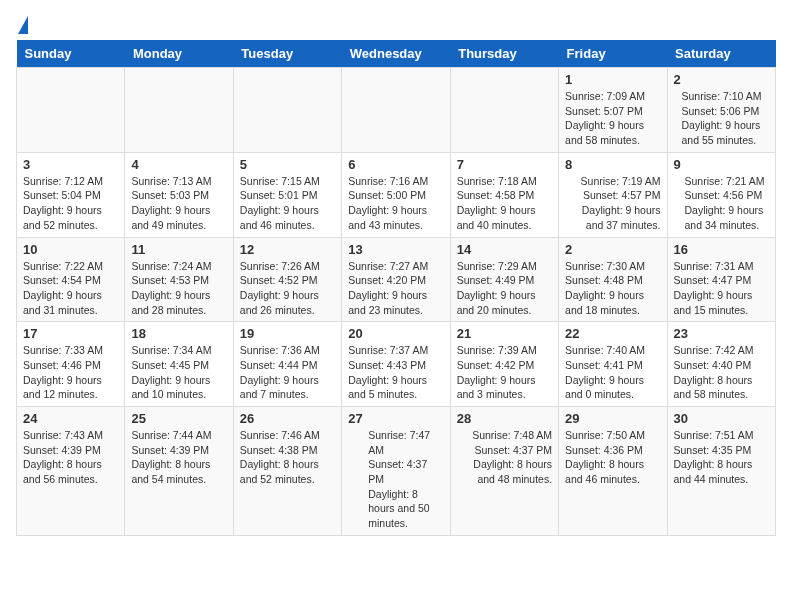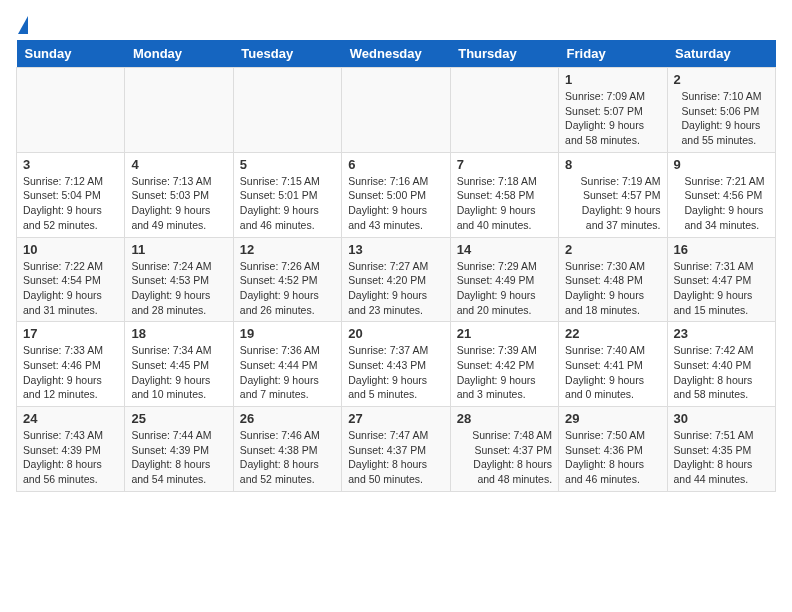--- a/index.html
+++ b/index.html
@@ -291,21 +291,21 @@
 Daylight: 8 hours and 54 minutes.</div>
         </td>
         <td>
           <span class="day-number">26</span>
           <div class="day-info" style="white-space: pre-line;">Sunrise: 7:46 AM
 Sunset: 4:38 PM
 Daylight: 8 hours and 52 minutes.</div>
         </td>
         <td>
           <span class="day-number">27</span>
-          <div class="day-info" style="white-space: pre-line;">Sunrise: 7:47 AM
+          <div class="day-info" style="white-space: pre-line; margin-left: 20px;">Sunrise: 7:47 AM
 Sunset: 4:37 PM
 Daylight: 8 hours and 50 minutes.</div>
         </td>
         <td>
           <span class="day-number">28</span>
           <div class="day-info" style="white-space: pre-line; text-align: right;">Sunrise: 7:48 AM
 Sunset: 4:37 PM
 Daylight: 8 hours and 48 minutes.</div>
         </td>
         <td>

